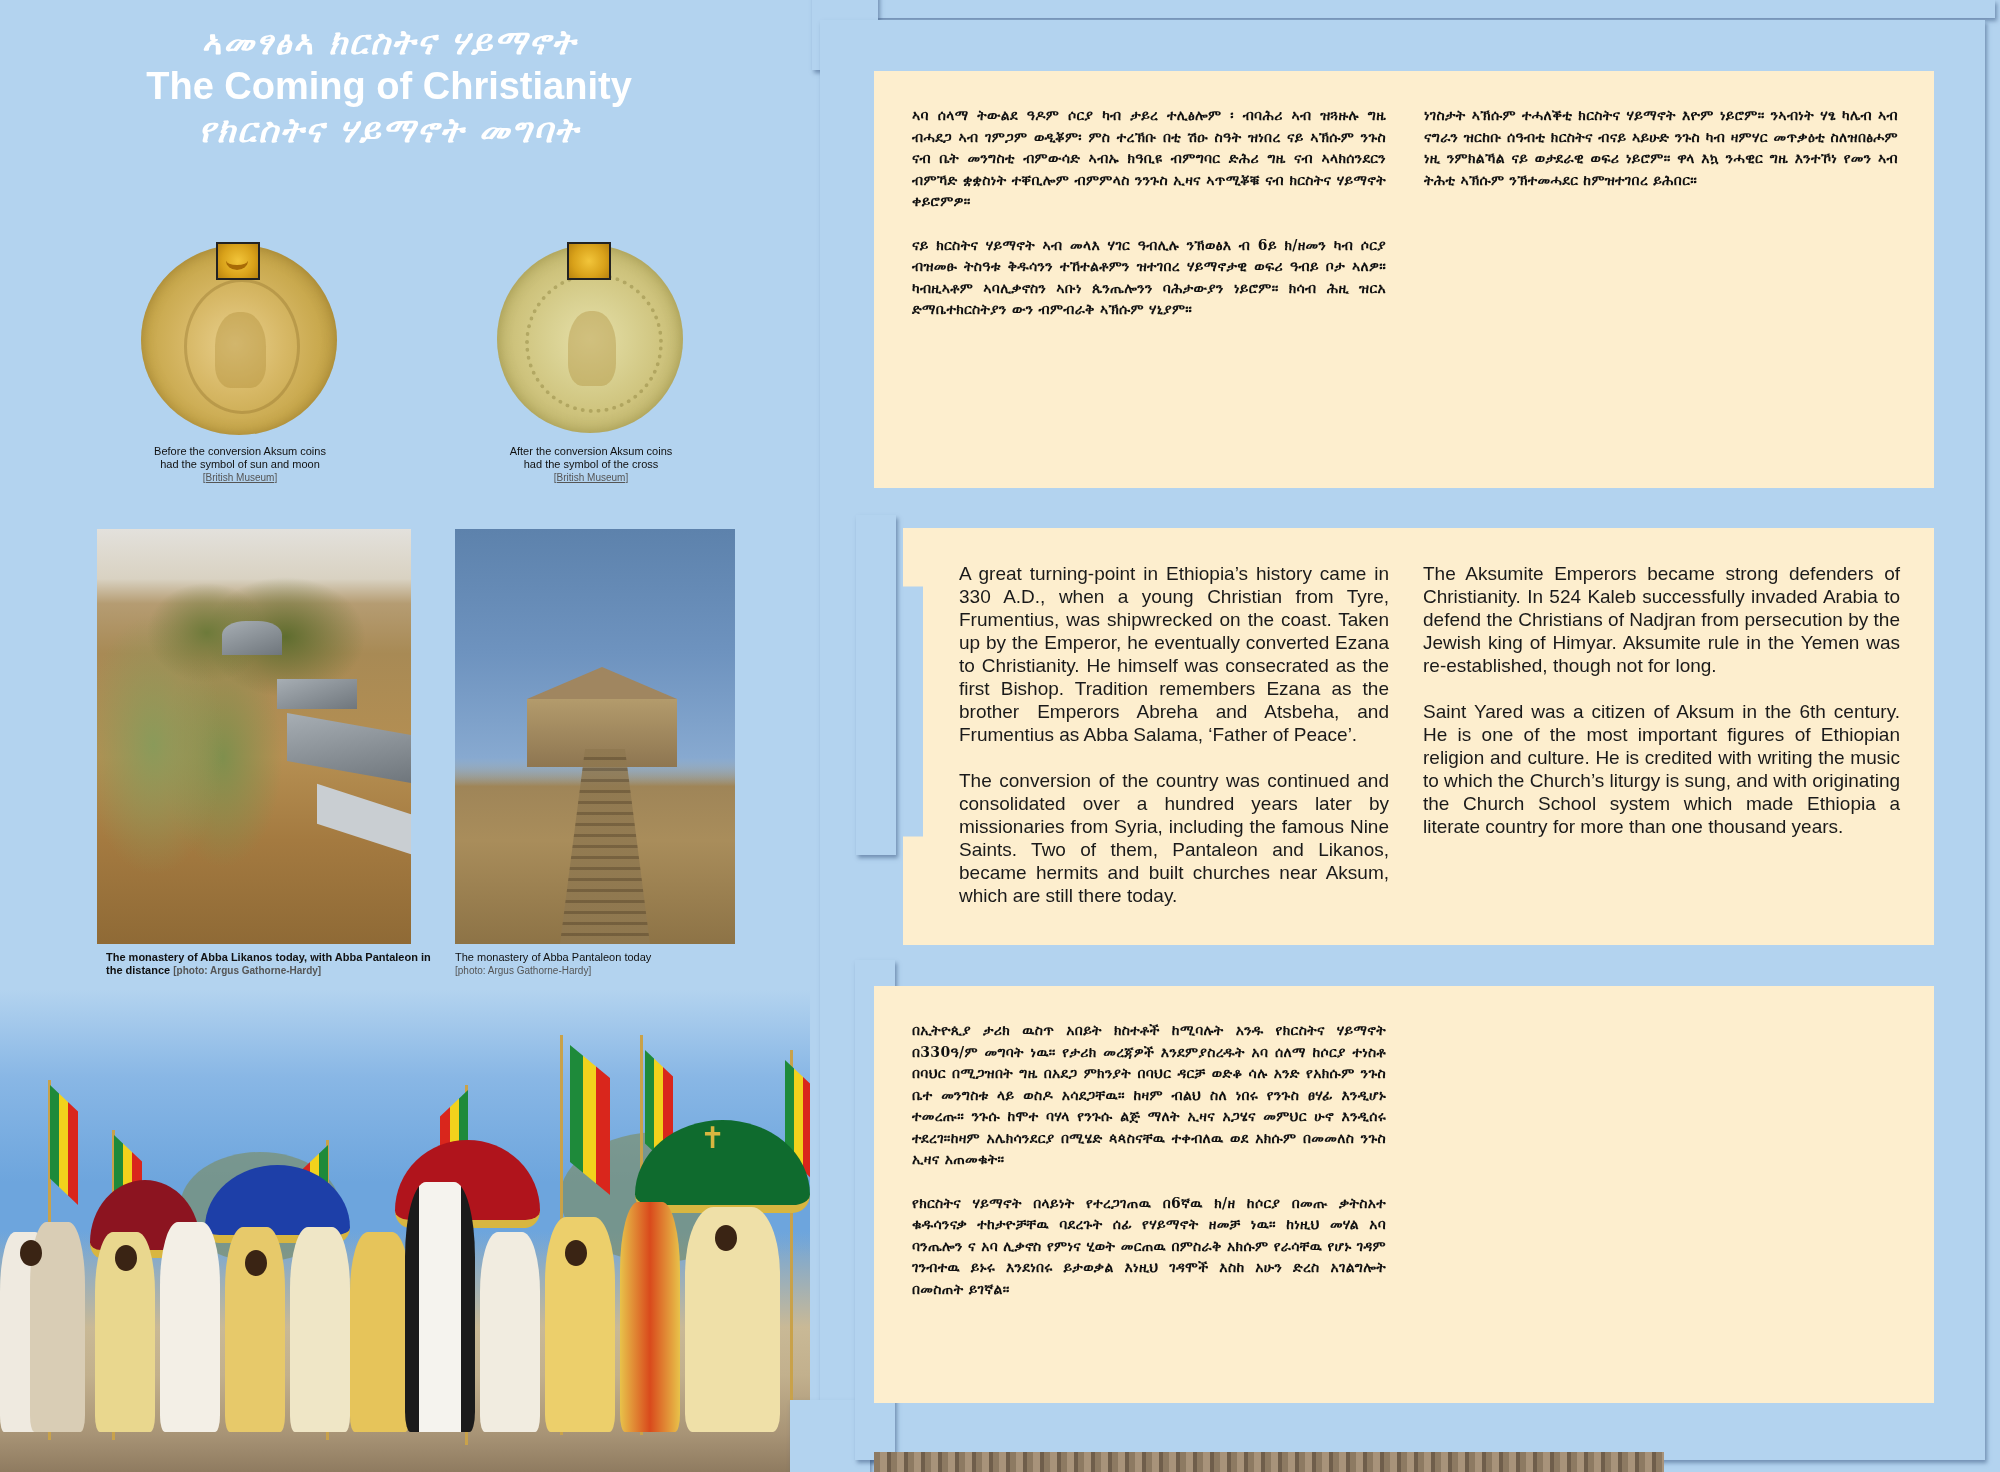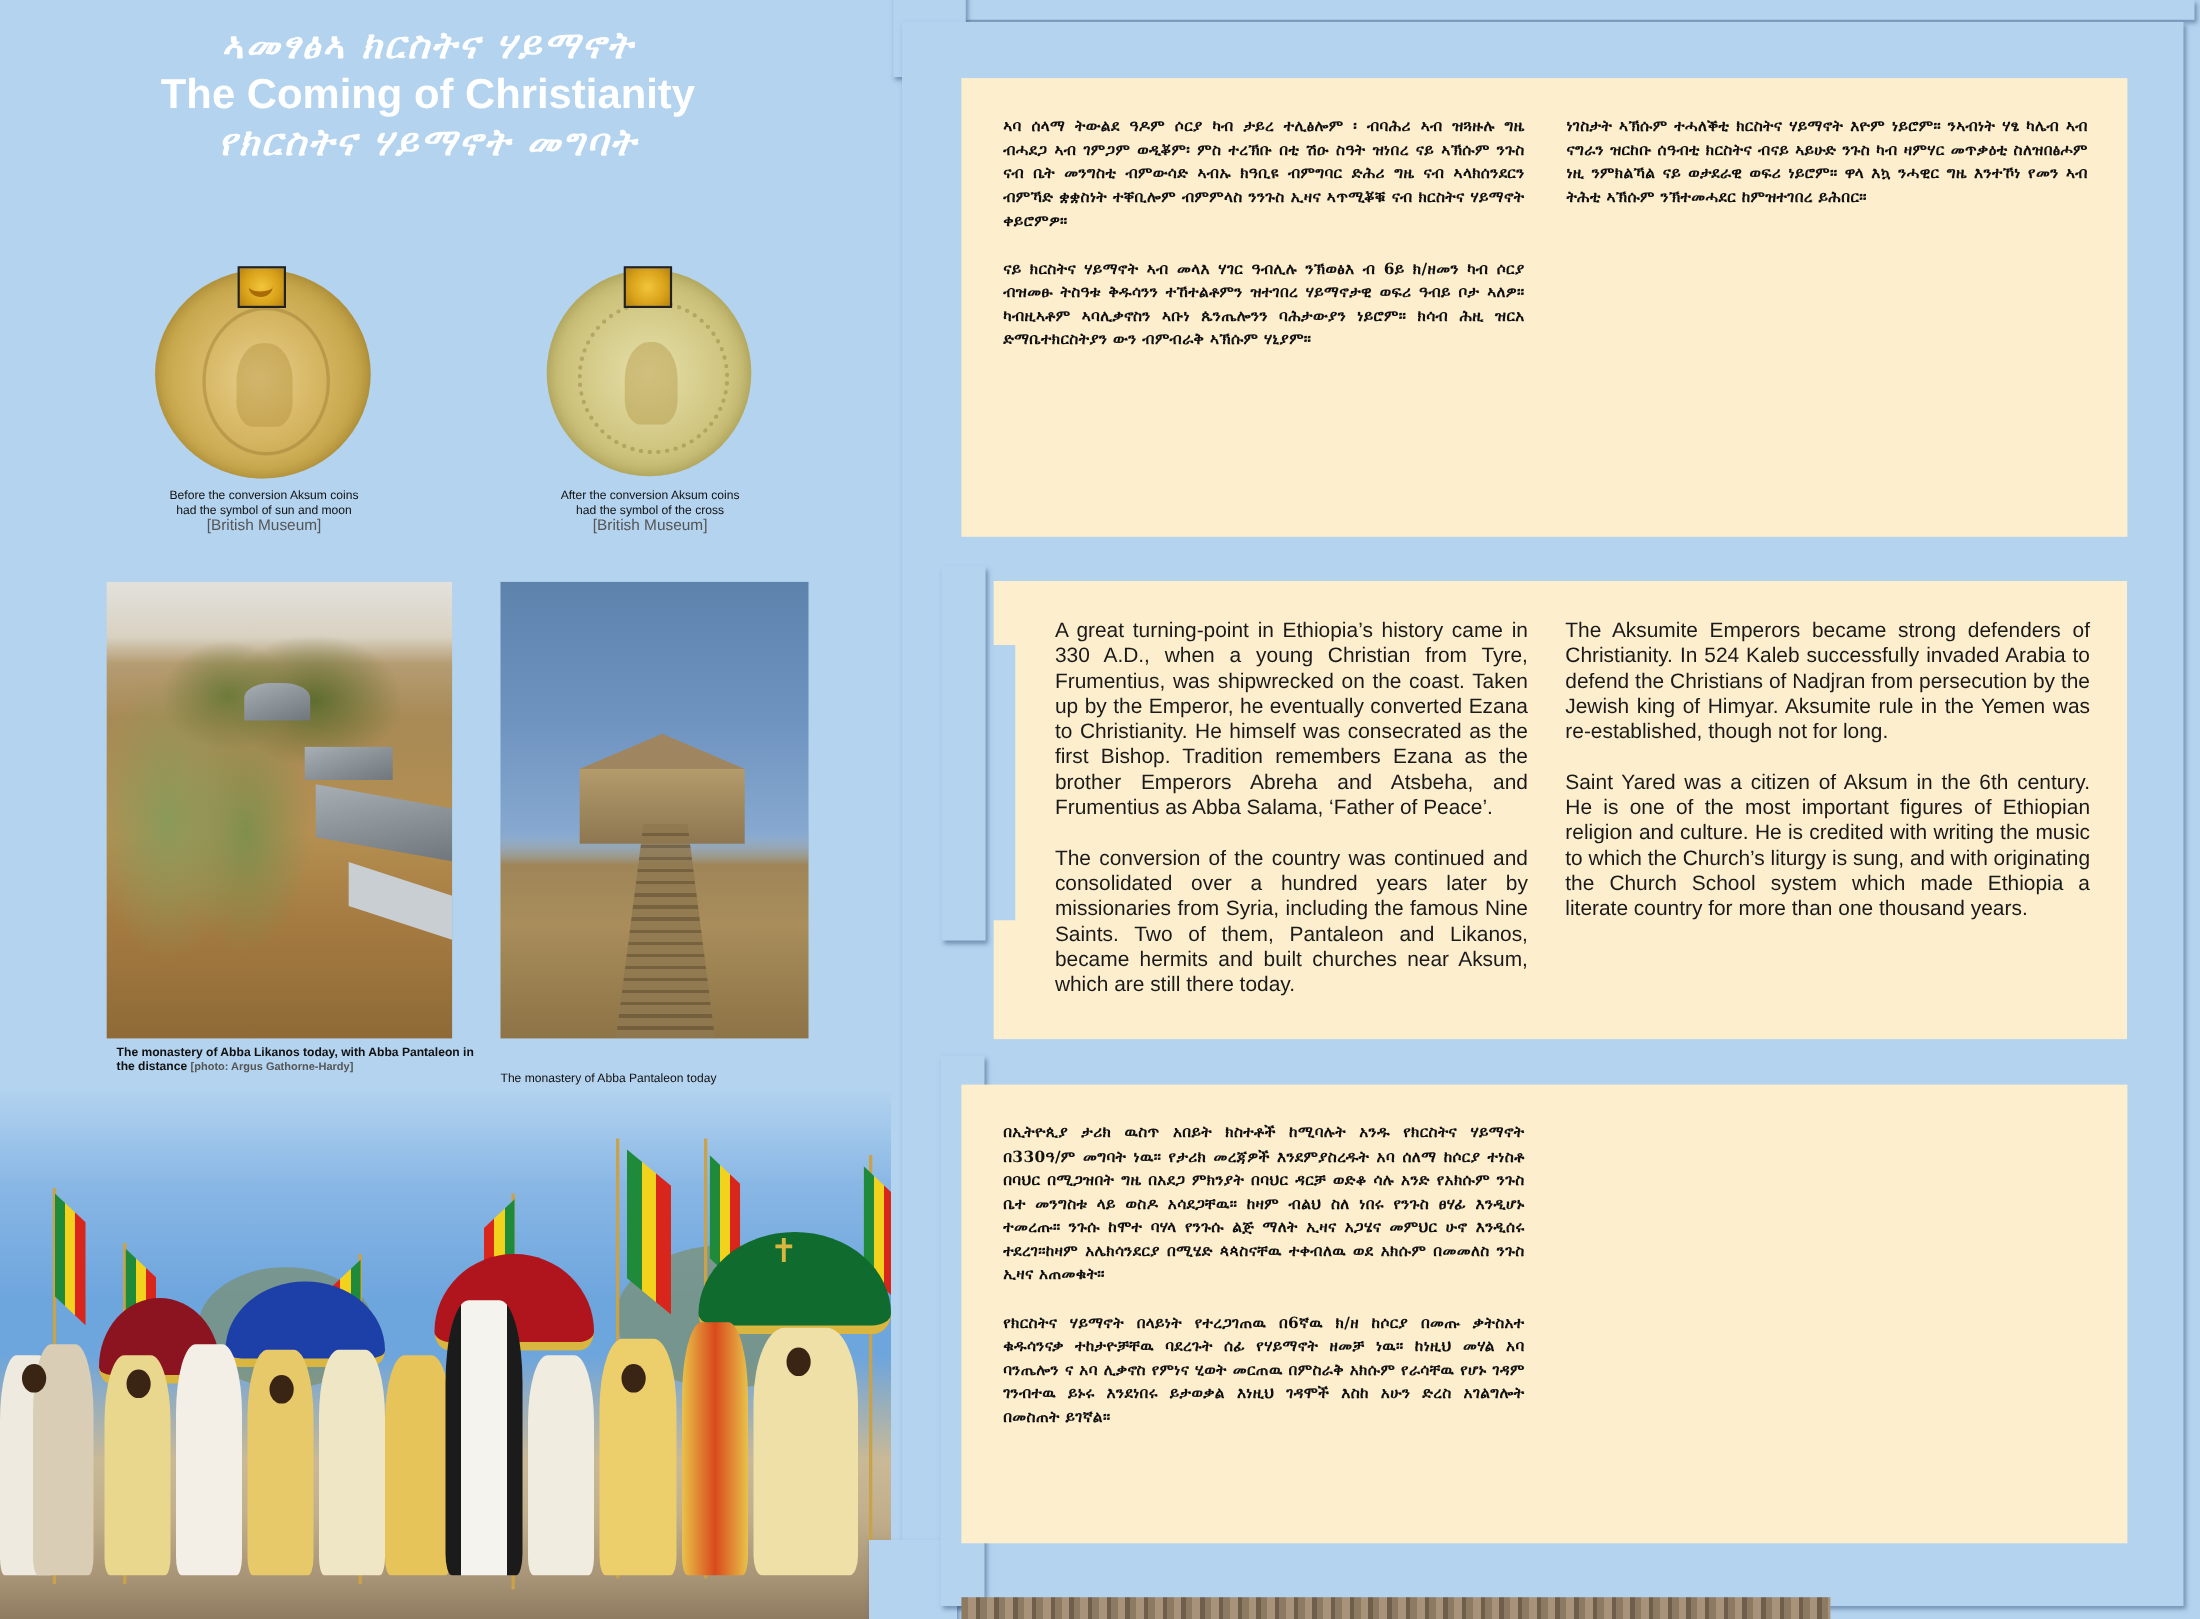--- a/index.html
+++ b/index.html
@@ -40,21 +40,21 @@
   }
   .inset-before { left: 216px; top: 242px; }
   .inset-after { left: 567px; top: 242px; }
   .inset-glyph { position: absolute; left: 8px; top: 7px; width: 22px; height: 14px;
     border-bottom: 5px solid #a86b06; border-radius: 0 0 50% 50%; }
 
   .coin-caption {
     width: 240px; text-align: center; color: #111;
     font-family: "Liberation Sans", sans-serif; font-size: 11px; line-height: 13px;
   }
-  .coin-caption .src { color: #555; font-size: 14px; display: block; }
+  .coin-caption .src { color: #555; font-size: 10px; display: block; text-decoration: underline; }
   .cap-before { left: 120px; top: 445px; }
   .cap-after { left: 471px; top: 445px; }
 
   .photo { overflow: hidden; }
   .photo-likanos {
     left: 97px; top: 529px; width: 314px; height: 415px;
     background:
       radial-gradient(ellipse 60px 50px at 35% 25%, #6d7a3a 0%, rgba(109,122,58,0) 100%),
       radial-gradient(ellipse 80px 60px at 60% 26%, #5f6d2f 0%, rgba(95,109,47,0) 100%),
       radial-gradient(ellipse 70px 130px at 18% 52%, #8a9a5a 0%, rgba(138,154,90,0) 100%),
@@ -72,21 +72,21 @@
     background: linear-gradient(180deg, #b39b6c, #8e7651); }
   .church-roof { position: absolute; left: 72px; top: 138px; width: 0; height: 0;
     border-left: 75px solid transparent; border-right: 75px solid transparent; border-bottom: 32px solid #a08660; }
   .stairs { position: absolute; left: 95px; top: 220px; width: 100px; height: 195px;
     background: repeating-linear-gradient(180deg, #8f7850 0px, #8f7850 8px, #6f5b3b 8px, #6f5b3b 11px); opacity: 0.85;
     clip-path: polygon(35% 0, 75% 0, 100% 100%, 10% 100%); }
 
   .photo-caption { font-family: "Liberation Sans", sans-serif; font-size: 11px; line-height: 13px; color: #111; }
   .photo-caption .src { color: #555; font-size: 10px; }
   .cap-likanos { left: 106px; top: 951px; width: 330px; font-weight: bold; }
-  .cap-pantaleon { left: 455px; top: 951px; width: 300px; margin-top: 24px; }
+  .cap-pantaleon { left: 455px; top: 951px; width: 300px; }
 
   .procession {
     left: 0; top: 990px; width: 810px; height: 482px;
     background:
       linear-gradient(180deg, rgba(179,211,239,1) 0%, rgba(140,185,230,0.9) 18%, #6da5dd 40%, rgba(109,165,221,0) 55%),
       linear-gradient(180deg, rgba(0,0,0,0) 50%, #c9b996 70%, #c2b08d 80%, #a89476 92%, #8f7b60 100%);
     background-color: #6da5dd;
   }
   .procession .tree { position: absolute; bottom: 210px; border-radius: 50%; background: #7c8a5a; opacity: 0.6; }
   .flag { position: absolute; width: 28px; height: 120px;

